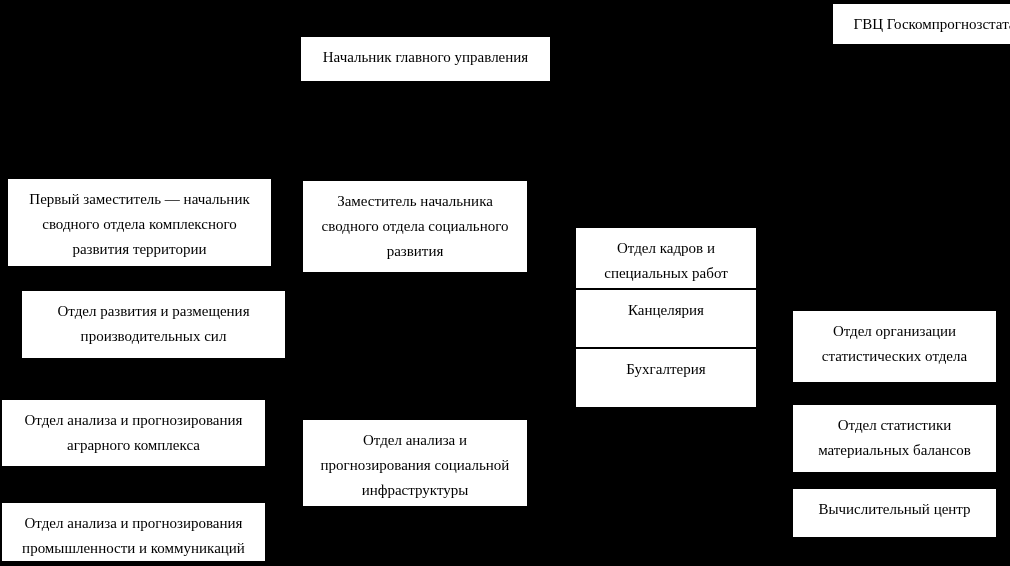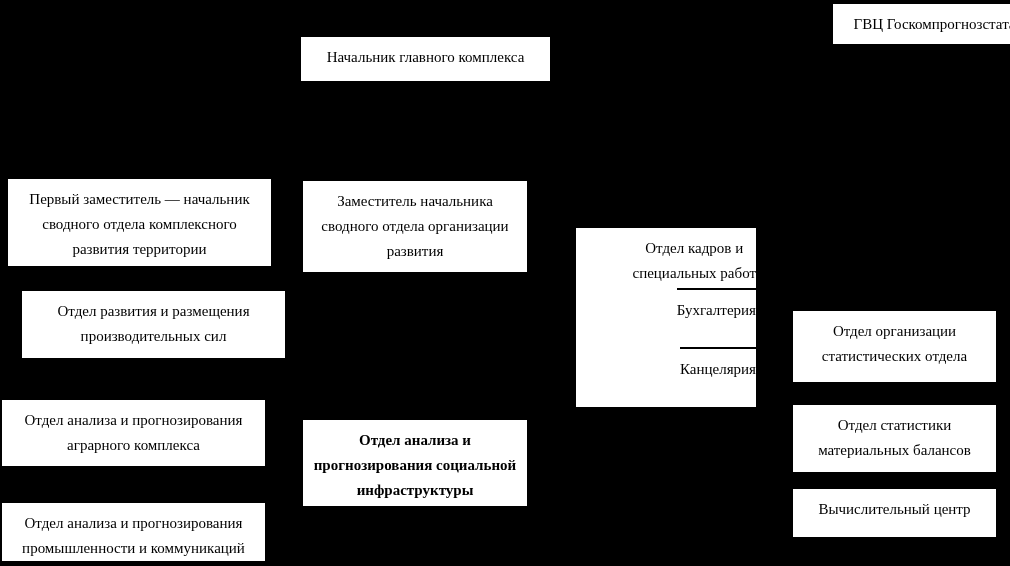--- a/index.html
+++ b/index.html
@@ -32,21 +32,21 @@
     text-align: center;
   }
   .services .cell + .cell { border-top: 2px solid #000000; }
 </style>
 </head>
 <body>
 
 <div class="canvas">
 
   <div class="box" style="left:300px; top:36px; width:251px; height:46px;">
-    <div class="box-text">Начальник главного комплекса</div>
+    <div class="box-text">Начальник главного управления</div>
   </div>
 
   <div class="box" style="left:832px; top:3px; width:205px; height:42px;">
     <div class="box-text">ГВЦ Госкомпрогнозстата</div>
   </div>
 
   <div class="box" style="left:1px; top:178px; width:265px; height:89px;margin-left:6px;">
     <div class="box-text">Первый заместитель — начальник
 сводного отдела комплексного
 развития территории</div>
@@ -59,39 +59,39 @@
     <div class="box-text">Отдел анализа и прогнозирования
 аграрного комплекса</div>
   </div>
   <div class="box" style="left:1px; top:502px; width:265px; height:60px;">
     <div class="box-text">Отдел анализа и прогнозирования
 промышленности и коммуникаций</div>
   </div>
 
   <div class="box" style="left:302px; top:180px; width:226px; height:93px;">
     <div class="box-text">Заместитель начальника
-сводного отдела организации
+сводного отдела социального
 развития</div>
   </div>
-  <div class="box" style="left:302px; top:419px; width:226px; height:88px;font-weight:bold;">
+  <div class="box" style="left:302px; top:419px; width:226px; height:88px;">
     <div class="box-text">Отдел анализа и
 прогнозирования социальной
 инфраструктуры</div>
   </div>
 
-  <div class="box services" style="left:575px; top:227px; width:182px; height:181px;align-items:flex-end;">
+  <div class="box services" style="left:575px; top:227px; width:182px; height:181px;">
     <div class="cell">
       <div class="box-text">Отдел кадров и
 специальных работ</div>
     </div>
     <div class="cell">
-      <div class="box-text">Бухгалтерия</div>
+      <div class="box-text">Канцелярия</div>
     </div>
     <div class="cell">
-      <div class="box-text">Канцелярия</div>
+      <div class="box-text">Бухгалтерия</div>
     </div>
   </div>
 
   <div class="box" style="left:792px; top:310px; width:205px; height:73px;">
     <div class="box-text">Отдел организации
 статистических отдела</div>
   </div>
   <div class="box" style="left:792px; top:404px; width:205px; height:69px;">
     <div class="box-text">Отдел статистики
 материальных балансов</div>

